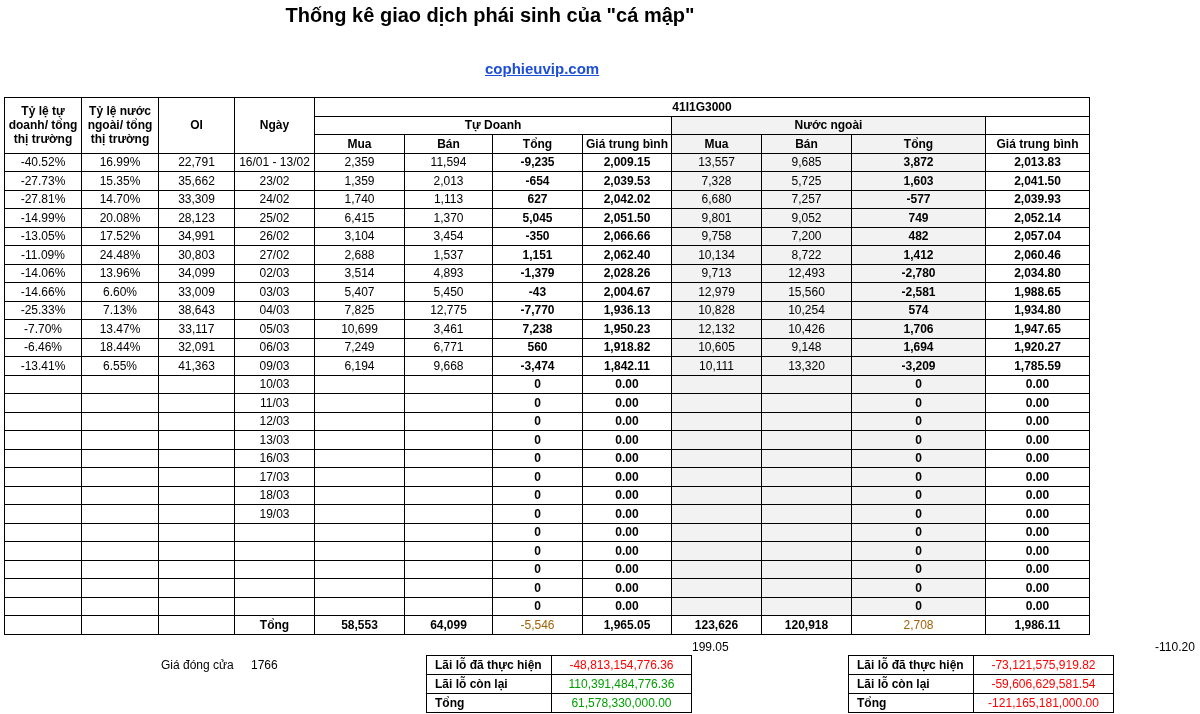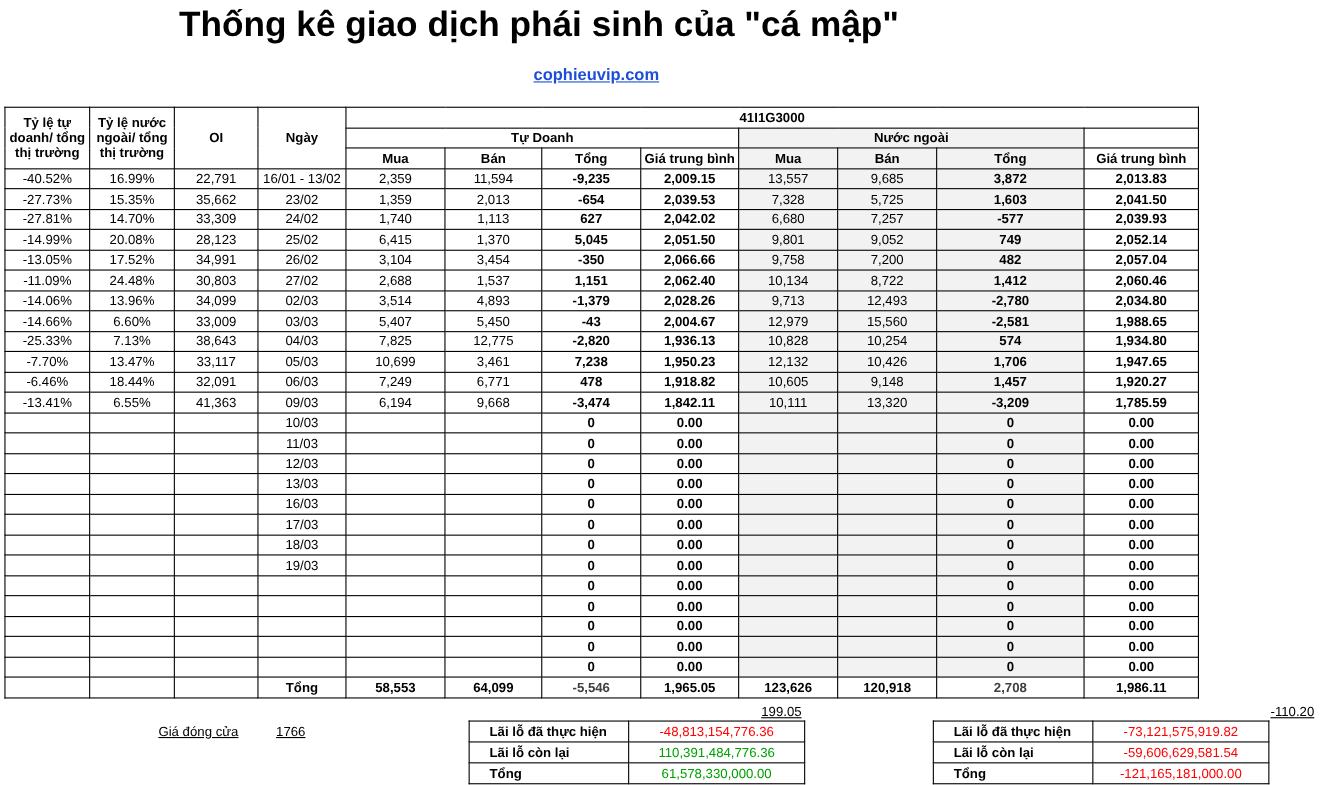--- a/index.html
+++ b/index.html
@@ -1,27 +1,27 @@
 <!DOCTYPE html>
 <html><head>
 <meta charset="utf-8">
 <style>
   html, body { margin:0; padding:0; background:#ffffff; }
   body { width:1200px; height:714px; position:relative; overflow:hidden; font-family:"Liberation Sans", sans-serif; color:#000; }
-  .title { position:absolute; left:0; top:4px; width:980px; text-align:center; font-size:32px; font-weight:bold; }
+  .title { position:absolute; left:0; top:4px; width:980px; text-align:center; font-size:20px; font-weight:bold; }
   .site { position:absolute; left:485px; top:60px; font-size:15px; font-weight:bold; color:#1d4ed8; text-decoration:underline; }
   table.main { position:absolute; left:4px; top:81px; border-collapse:collapse; table-layout:fixed; font-size:12px;margin-top:16px; }
   table.main td { border:1px solid #000; height:17.5px; padding:0 3px; text-align:center; white-space:nowrap; overflow:hidden; }
   table.main td.hdr { font-weight:bold; }
   table.main td.b { font-weight:bold; }
   table.main td.gray { background:#f2f2f2; }
-  table.main td.pink { color:#404040;font-weight:bold; }
-  .below { position:absolute; font-size:12px;text-decoration:underline; }
+  table.main td.pink { color:#a16207; }
+  .below { position:absolute; font-size:12px; }
   table.pl { position:absolute; border-collapse:collapse; font-size:12px; }
-  table.pl td { border:1px solid #000; height:18px; padding:0 18px; white-space:nowrap; }
+  table.pl td { border:1px solid #000; height:18px; padding:0 8px; white-space:nowrap; }
   table.pl td.lbl { font-weight:bold; width:108px; }
   table.pl td.val { width:123px; text-align:center; }
   .red { color:#ff0000; }
   .green { color:#00a000; }
 </style>
 </head>
 <body>
 
 <div class="title">Thống kê giao dịch phái sinh của "cá mập"</div>
 <div class="site">cophieuvip.com</div>
@@ -176,21 +176,21 @@
         <td class="b gray">-2,581</td>
         <td class="b">1,988.65</td>
       </tr>
       <tr>
         <td>-25.33%</td>
         <td>7.13%</td>
         <td>38,643</td>
         <td>04/03</td>
         <td>7,825</td>
         <td>12,775</td>
-        <td class="b">-2,820</td>
+        <td class="b">-7,770</td>
         <td class="b">1,936.13</td>
         <td class="gray">10,828</td>
         <td class="gray">10,254</td>
         <td class="b gray">574</td>
         <td class="b">1,934.80</td>
       </tr>
       <tr>
         <td>-7.70%</td>
         <td>13.47%</td>
         <td>33,117</td>
@@ -204,25 +204,25 @@
         <td class="b gray">1,706</td>
         <td class="b">1,947.65</td>
       </tr>
       <tr>
         <td>-6.46%</td>
         <td>18.44%</td>
         <td>32,091</td>
         <td>06/03</td>
         <td>7,249</td>
         <td>6,771</td>
-        <td class="b">478</td>
+        <td class="b">560</td>
         <td class="b">1,918.82</td>
         <td class="gray">10,605</td>
         <td class="gray">9,148</td>
-        <td class="b gray">1,457</td>
+        <td class="b gray">1,694</td>
         <td class="b">1,920.27</td>
       </tr>
       <tr>
         <td>-13.41%</td>
         <td>6.55%</td>
         <td>41,363</td>
         <td>09/03</td>
         <td>6,194</td>
         <td>9,668</td>
         <td class="b">-3,474</td>
@@ -426,21 +426,21 @@
         <td class="b">123,626</td>
         <td class="b">120,918</td>
         <td class="pink">2,708</td>
         <td class="b">1,986.11</td>
       </tr>
     </tbody>
 </table>
 
 <div class="below" style="left:692px;top:640px">199.05</div>
 <div class="below" style="left:1155px;top:640px">-110.20</div>
-<div class="below" style="left:144px;top:658px">Giá đóng cửa</div>
+<div class="below" style="left:161px;top:658px">Giá đóng cửa</div>
 <div class="below" style="left:251px;top:658px">1766</div>
 
 <table class="pl" style="left:426px;top:655px">
   <tbody>
       <tr>
         <td class="lbl">Lãi lỗ đã thực hiện</td>
         <td class="val red">-48,813,154,776.36</td>
       </tr>
   <tr>
         <td class="lbl">Lãi lỗ còn lại</td>

